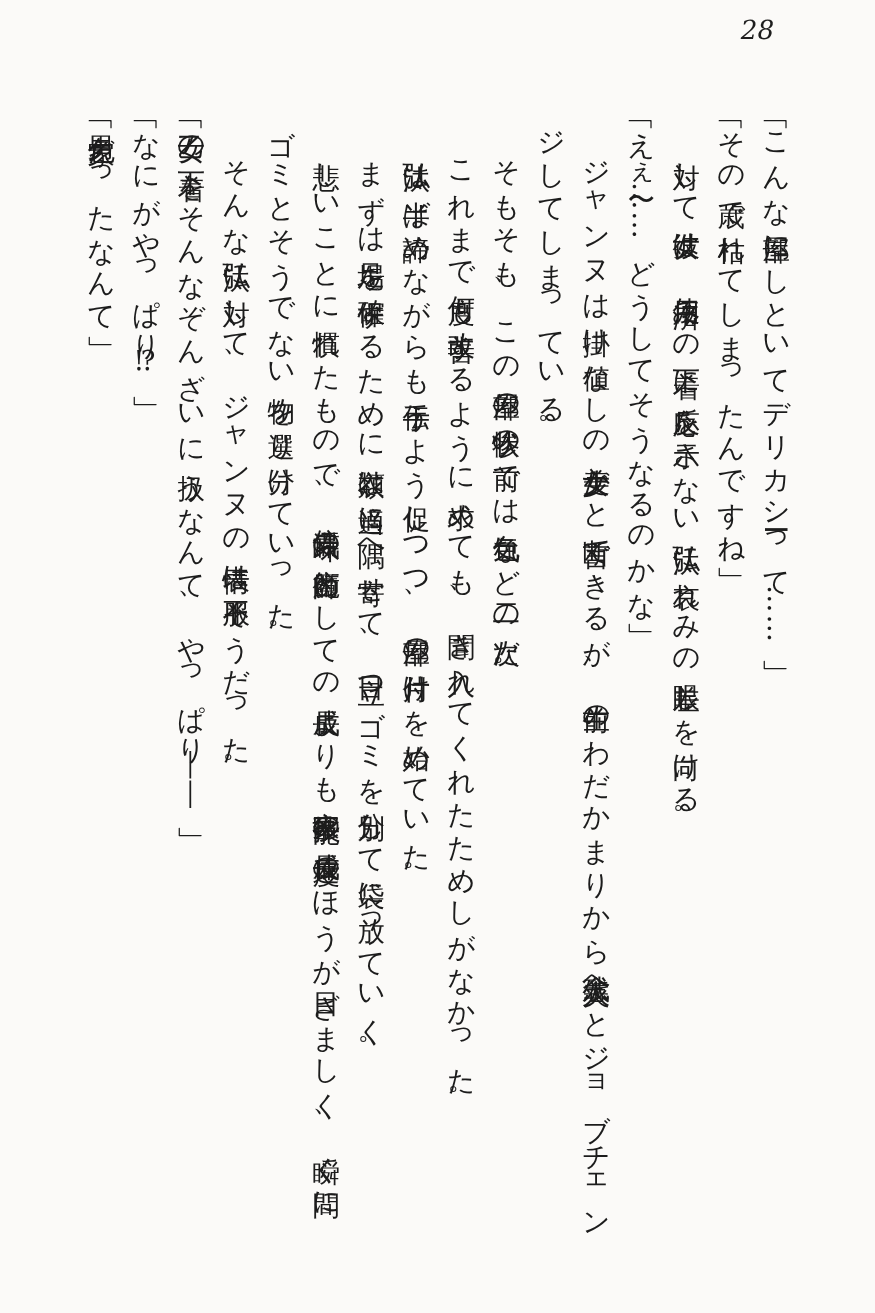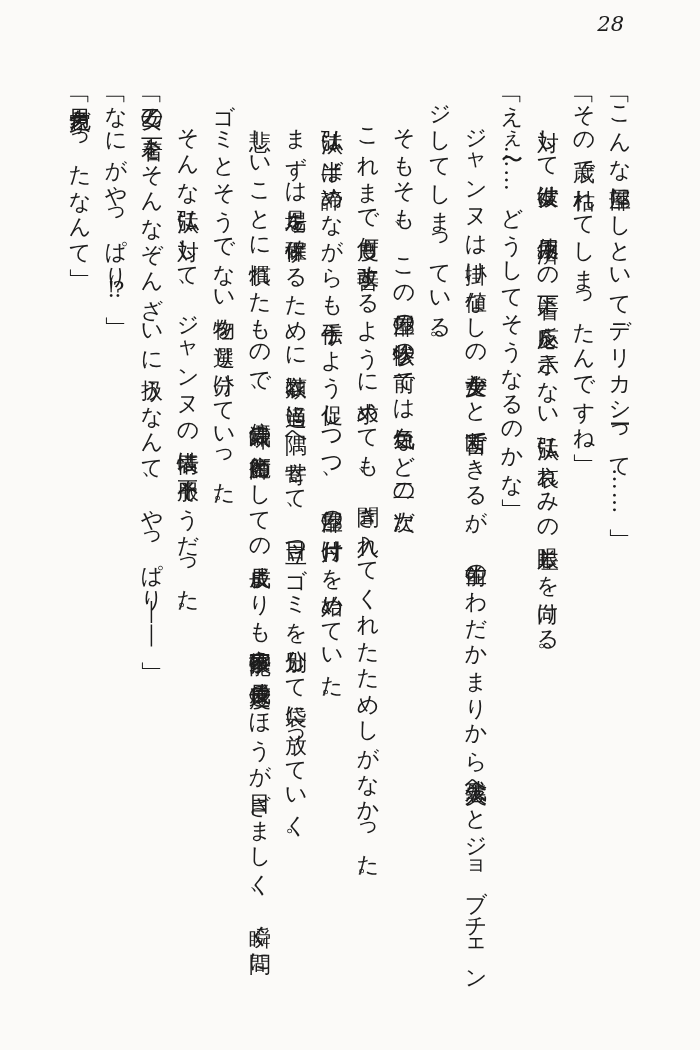--- a/index.html
+++ b/index.html
@@ -16,21 +16,21 @@
   }
   .page {
     position: absolute;
     inset: 0;
   }
   .page-number {
     position: absolute;
     top: 12px;
     left: 588px;
     width: 36px;
-    text-align: right;
+    text-align: center;
     font-size: 21px;
     font-style: italic;
     color: #1e1e1e;
     font-family: "DejaVu Serif", "Liberation Serif", serif;
   }
   .text-area {
     position: absolute;
     top: 89px;
     right: 62px;
     width: 612px;

